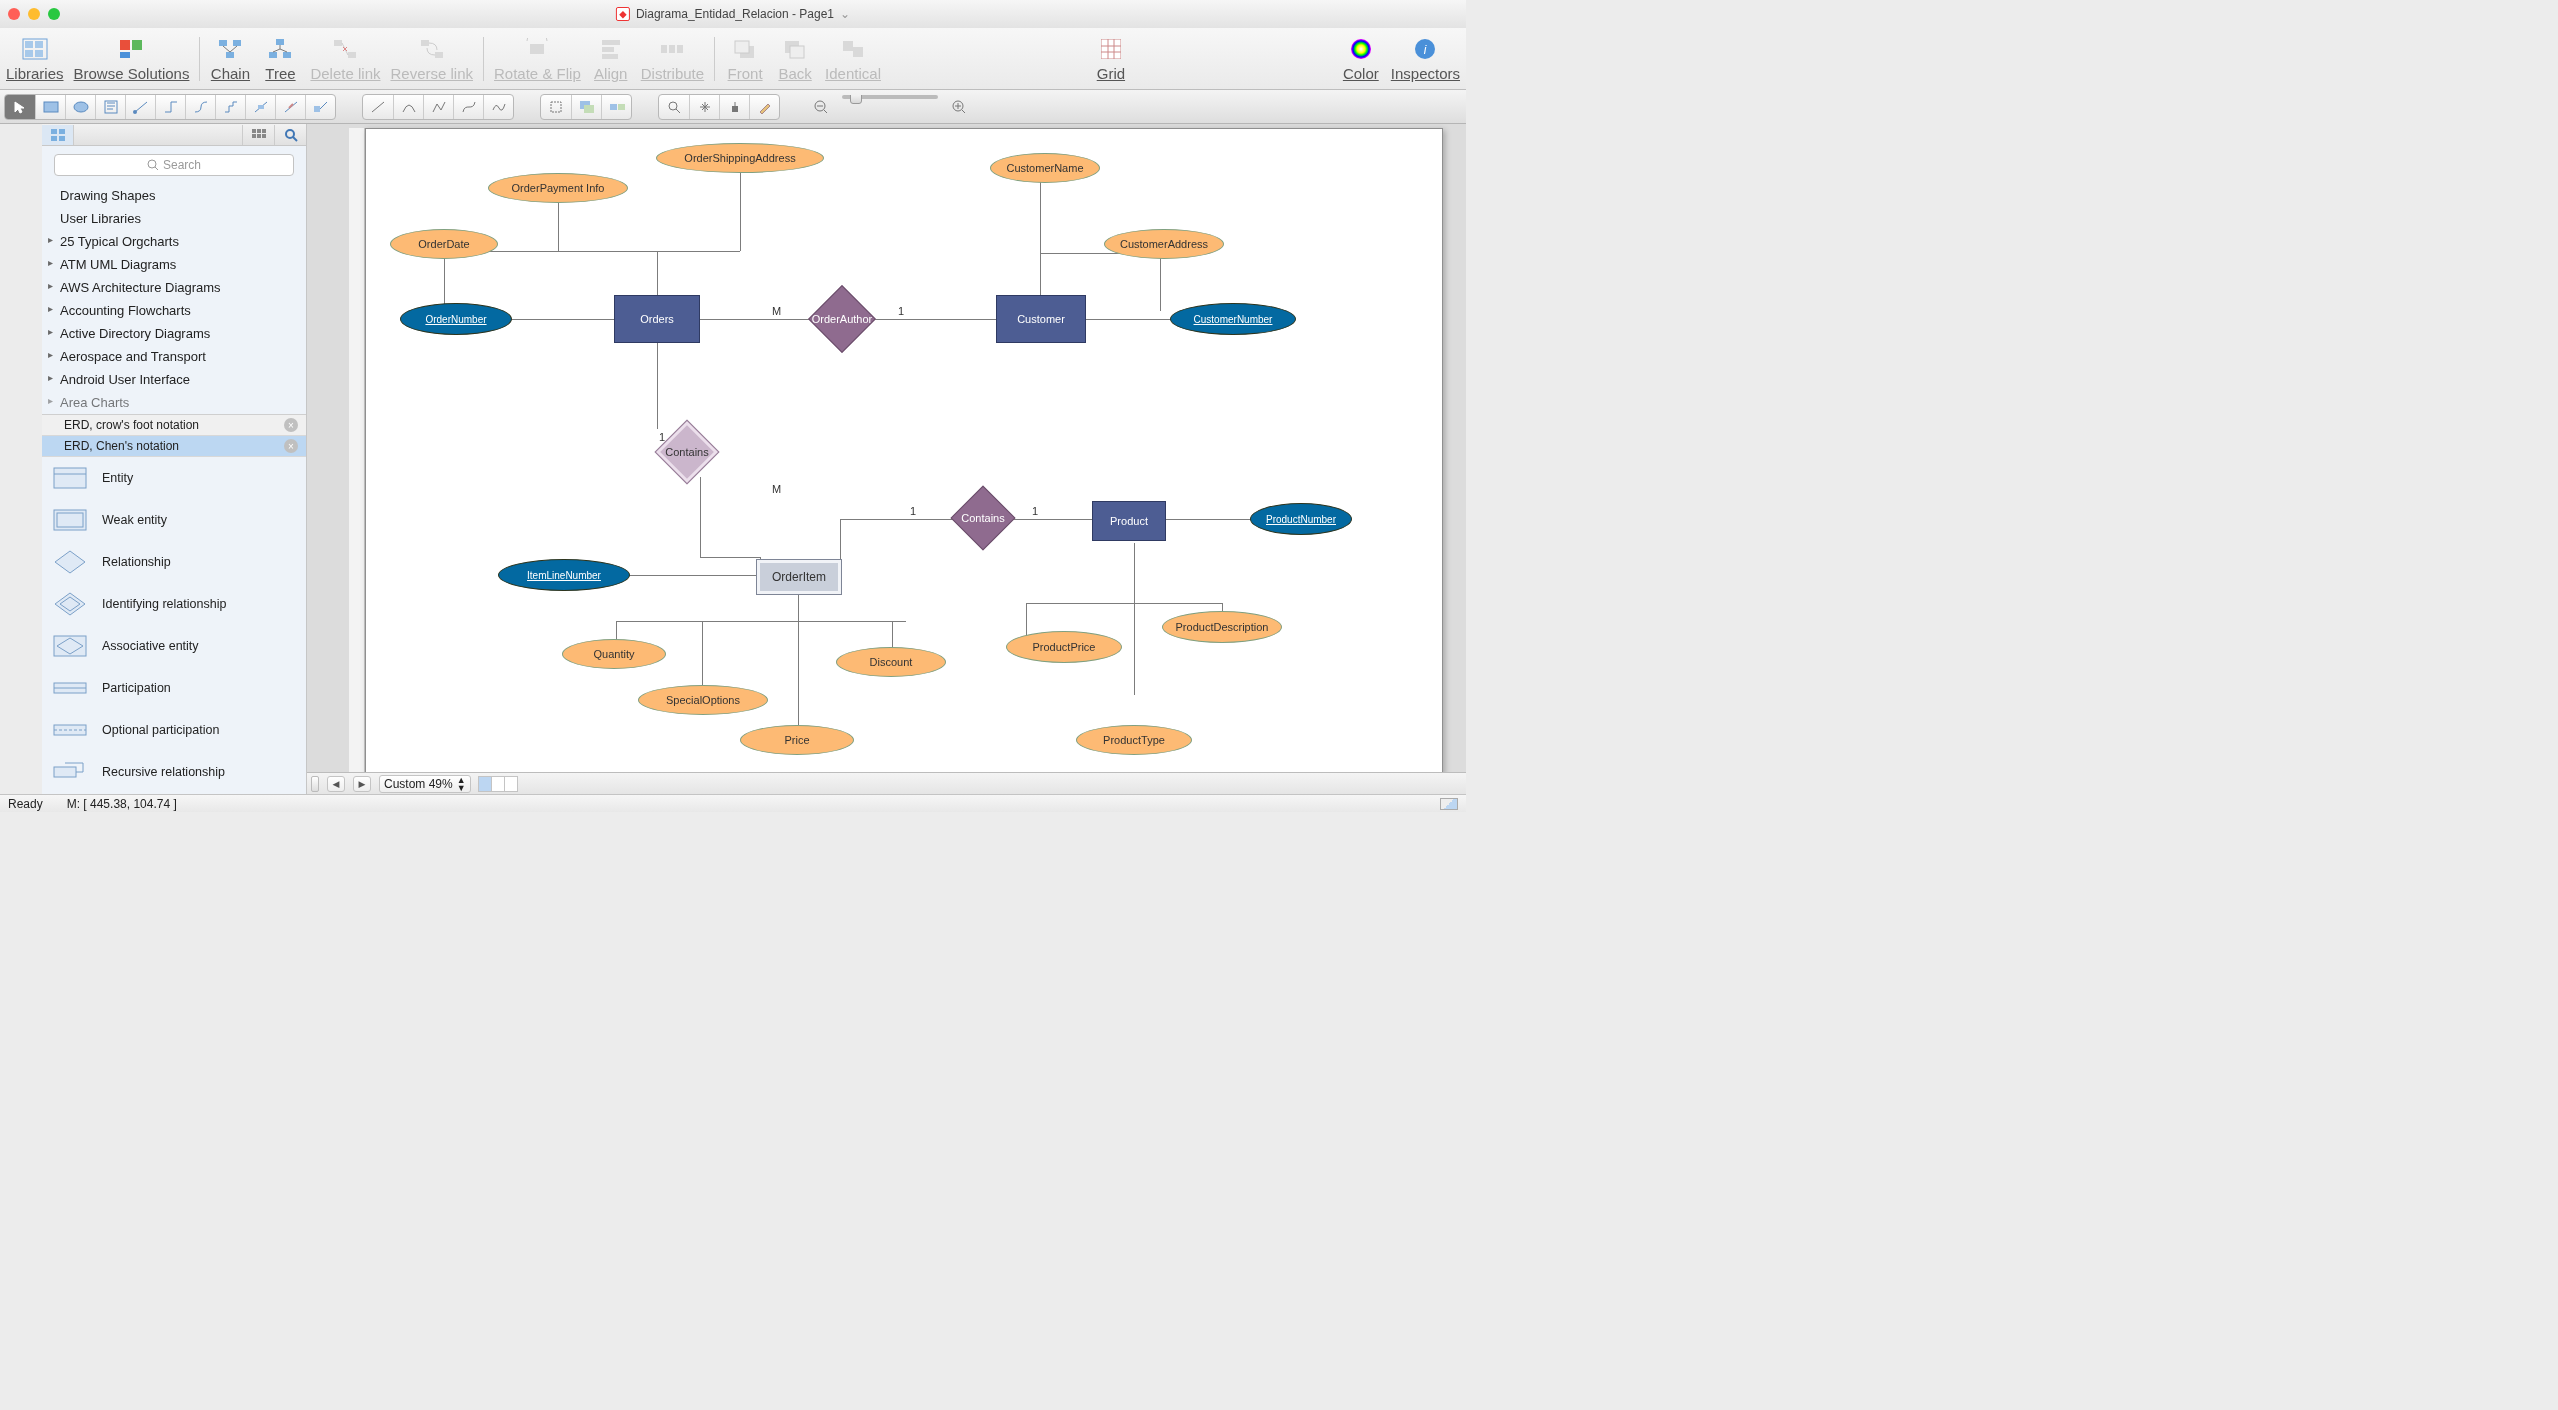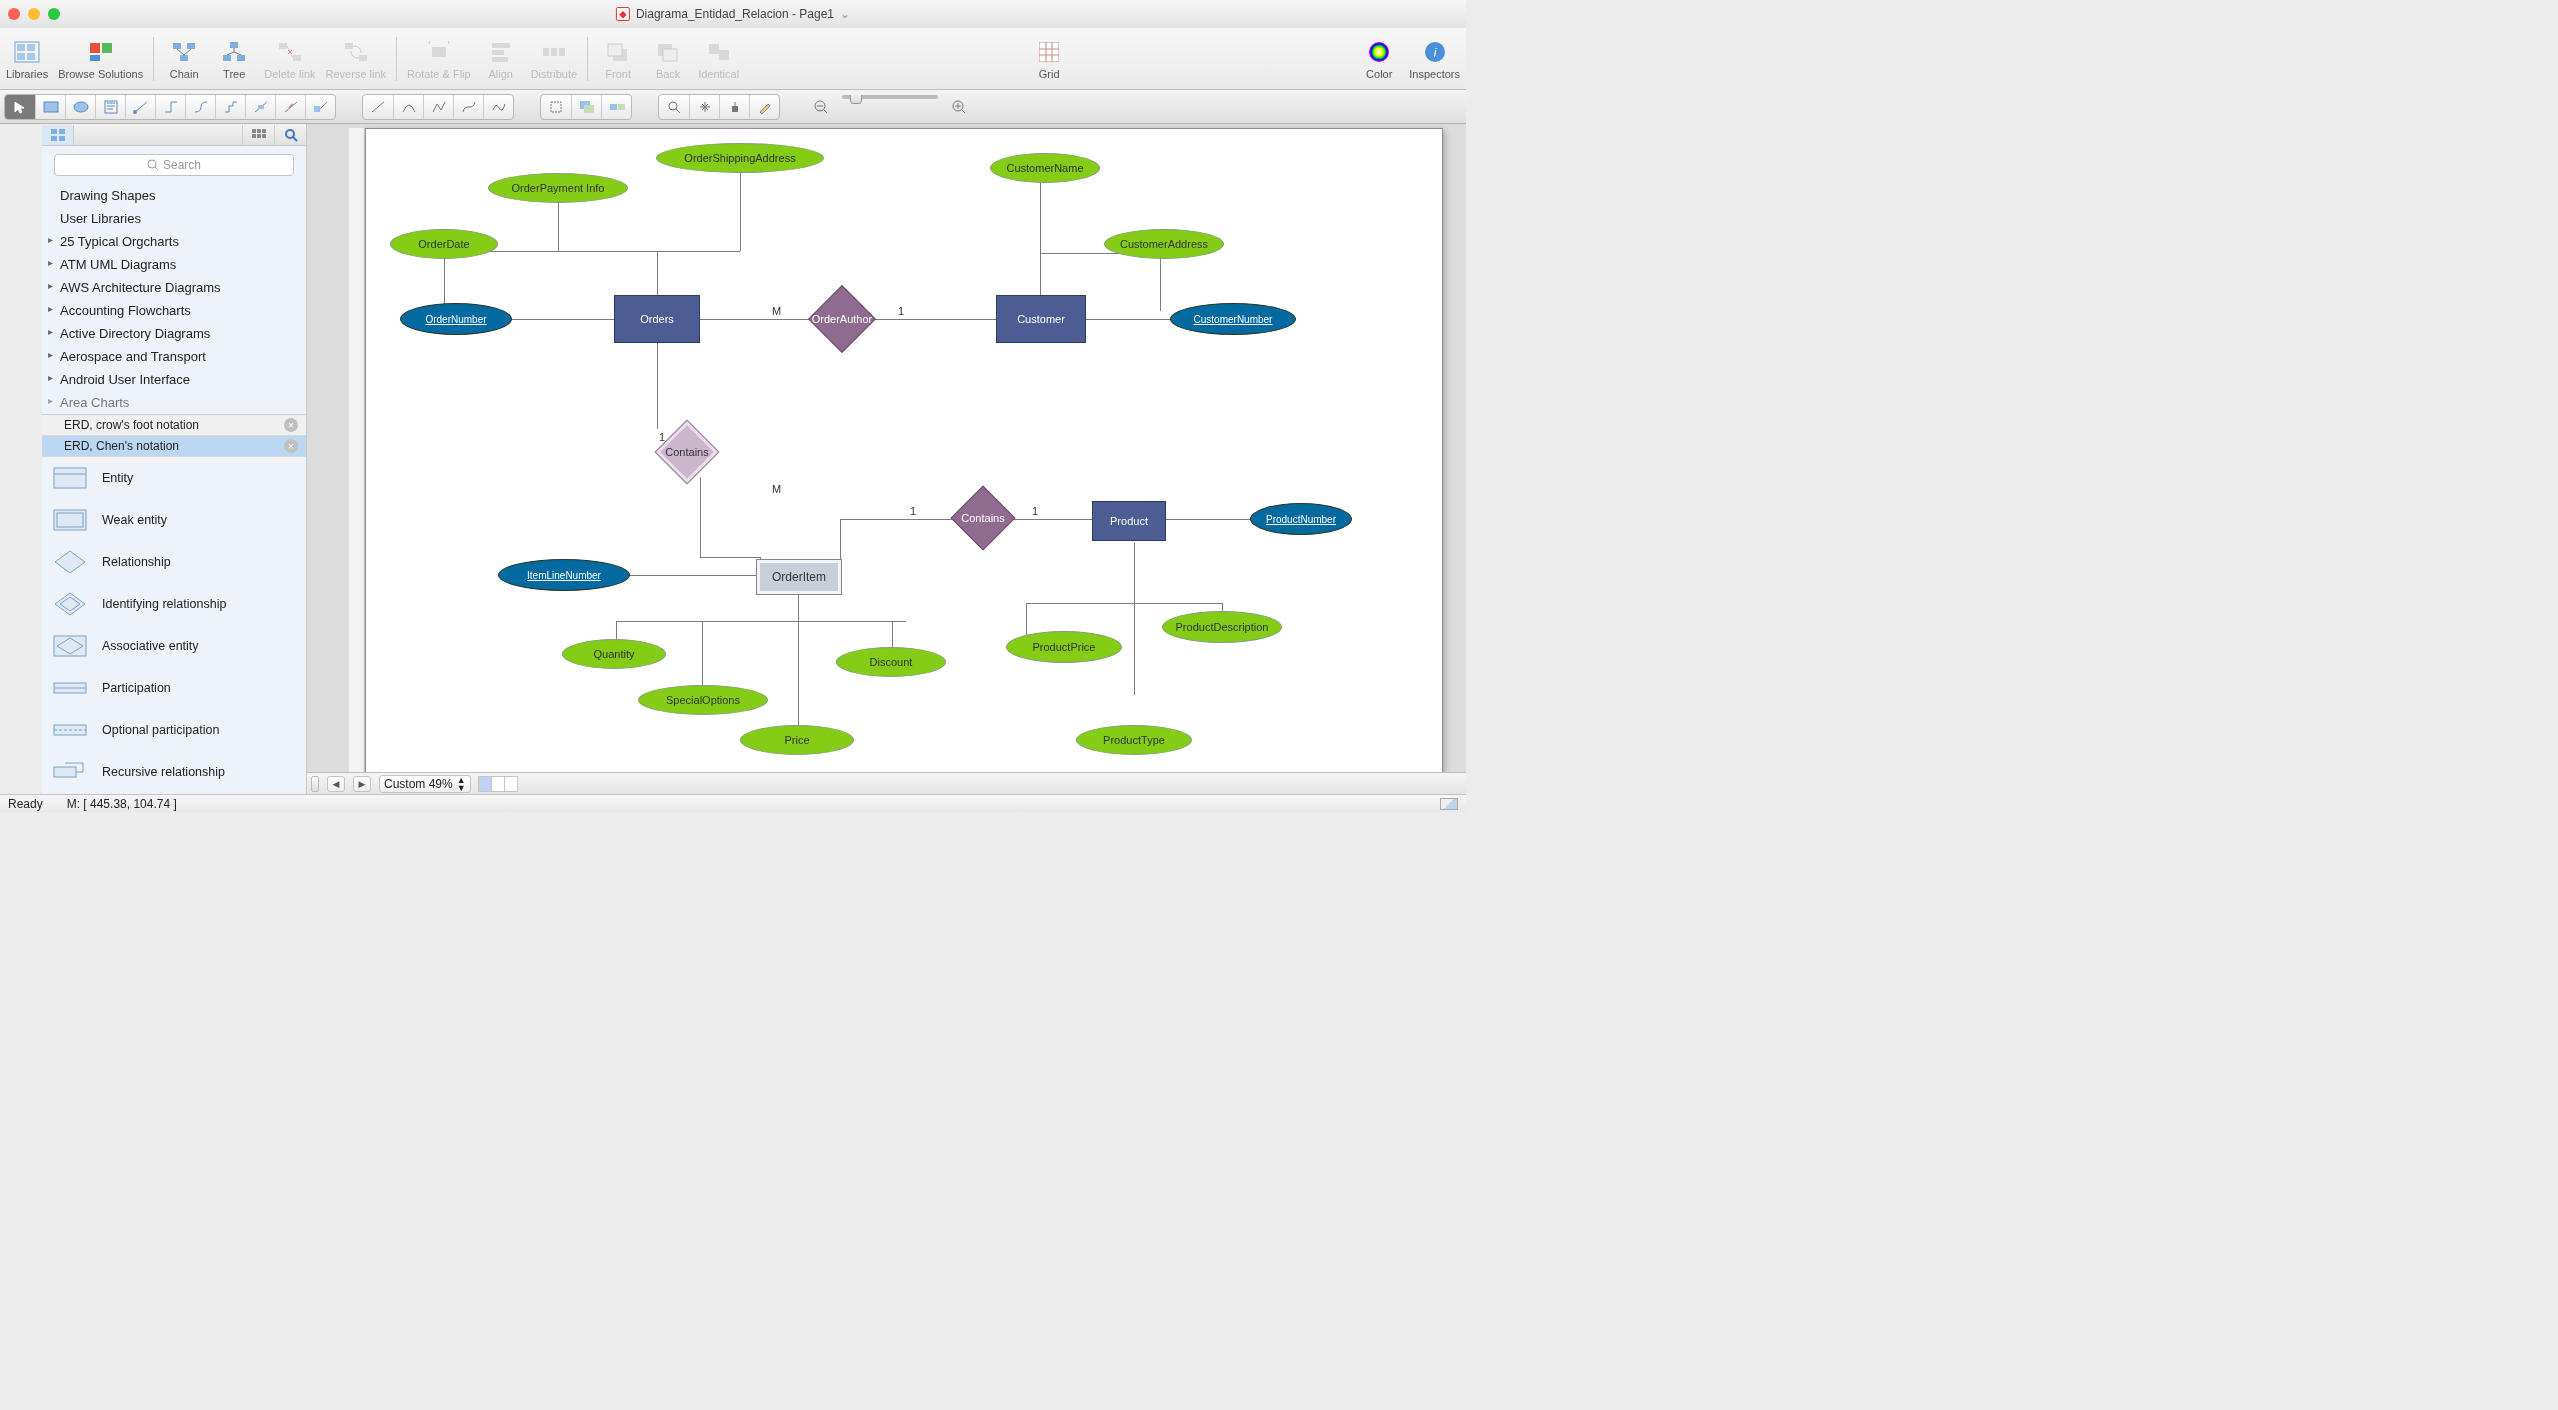--- a/index.html
+++ b/index.html
@@ -14,21 +14,21 @@
 .traffic .yellow{ background: #febc2e; }
 .traffic .green { background: #28c840; }
 .title { position: absolute; left: 50%; transform: translateX(-50%); font-size: 13px; color: #444; display: flex; align-items: center; gap: 6px; }
 .title .doc-icon { width: 14px; height: 14px; background: #fff; border: 1px solid #e33; border-radius: 2px; display: inline-flex; align-items: center; justify-content: center; color: #e33; font-size: 9px; font-weight: bold; }
 .title .chev { color: #999; }
 
 
 .toolbar { height: 62px; background: linear-gradient(#f7f7f7, #eaeaea); border-bottom: 1px solid #bdbdbd; display: flex; align-items: center; padding: 0 6px; gap: 10px; }
 .tb-item { display: flex; flex-direction: column; align-items: center; gap: 2px; min-width: 40px; }
 .tb-item .ic { width: 30px; height: 28px; display: flex; align-items: center; justify-content: center; }
-.tb-item .lab { font-size: 11px; color: #555; white-space: nowrap; }
+.tb-item .lab { font-size: 15px; color: #555; white-space: nowrap; text-decoration: underline; }
 .tb-item.disabled .lab { color: #bbb; }
 .tb-sep { width: 1px; height: 44px; background: #ccc; }
 .spacer-flex { flex: 1; }
 
 
 svg { display: block; }
 
 
 .sub-toolbar { height: 34px; background: linear-gradient(#f4f4f4, #dedede); border-bottom: 1px solid #b5b5b5; display: flex; align-items: center; padding: 0 4px; gap: 4px; }
 .sub-group { display: flex; gap: 0; border: 1px solid #b8b8b8; border-radius: 4px; overflow: hidden; background: linear-gradient(#fff,#e9e9e9); }
@@ -68,21 +68,21 @@
 .shape-row .thumb { width: 36px; height: 30px; display: flex; align-items: center; justify-content: center; }
 .shape-row .nm { font-size: 12.5px; }
 
 
 .canvas { position: absolute; left: 58px; top: 4px; width: 1078px; height: 646px; background: #fff; border: 1px solid #8f8f8f; box-shadow: 2px 2px 6px rgba(0,0,0,.25); }
 .ruler-v { position: absolute; left: 42px; top: 4px; width: 16px; height: 646px; background: #f3f3f3; border-right: 1px solid #c8c8c8; }
 
 
 .ent   { position: absolute; background: #4d5d93; color: #fff; font-size: 11px; display: flex; align-items: center; justify-content: center; border: 1px solid #2f3a62; }
 .weak  { position: absolute; background: #c9cfda; color: #333; font-size: 12px; display: flex; align-items: center; justify-content: center; border: 1px solid #7e8596; box-shadow: inset 0 0 0 3px #f1f3f7; }
-.attr  { position: absolute; background: #84cc16; color: #333; font-size: 11px; display: flex; align-items: center; justify-content: center; border: 1px solid #80a081; border-radius: 50%; }
+.attr  { position: absolute; background: #fdba74; color: #333; font-size: 11px; display: flex; align-items: center; justify-content: center; border: 1px solid #80a081; border-radius: 50%; }
 .keyattr { position: absolute; background: #0369a1; color: #fff; font-size: 10px; display: flex; align-items: center; justify-content: center; border: 1px solid #2e351e; border-radius: 50%; text-decoration: underline; }
 .rel-outer { position: absolute; transform: rotate(45deg); }
 .rel-outer .rel-inner { width: 100%; height: 100%; background: #8f6b8f; border: 1px solid #6a4e6a; }
 .rel-outer .rel-label { position: absolute; inset: 0; display: flex; align-items: center; justify-content: center; transform: rotate(-45deg); color: #fff; font-size: 11px; }
 .rel-weak .rel-inner { background: #cbb6cc; border: 1px solid #977d98; box-shadow: inset 0 0 0 3px #ecdfec; }
 .rel-weak .rel-label { color: #333; }
 
 .edge { position: absolute; background: #7c7c7c; }
 .edge.h { height: 1px; }
 .edge.v { width: 1px; }

